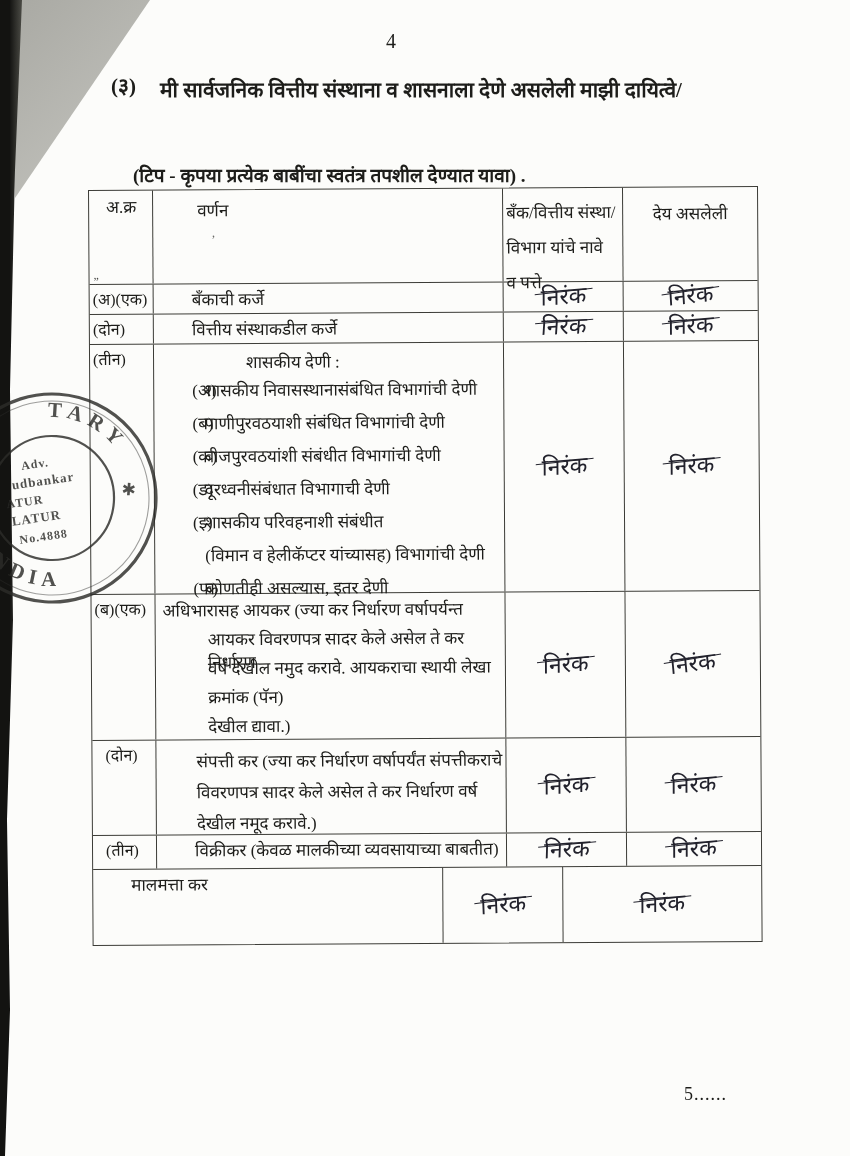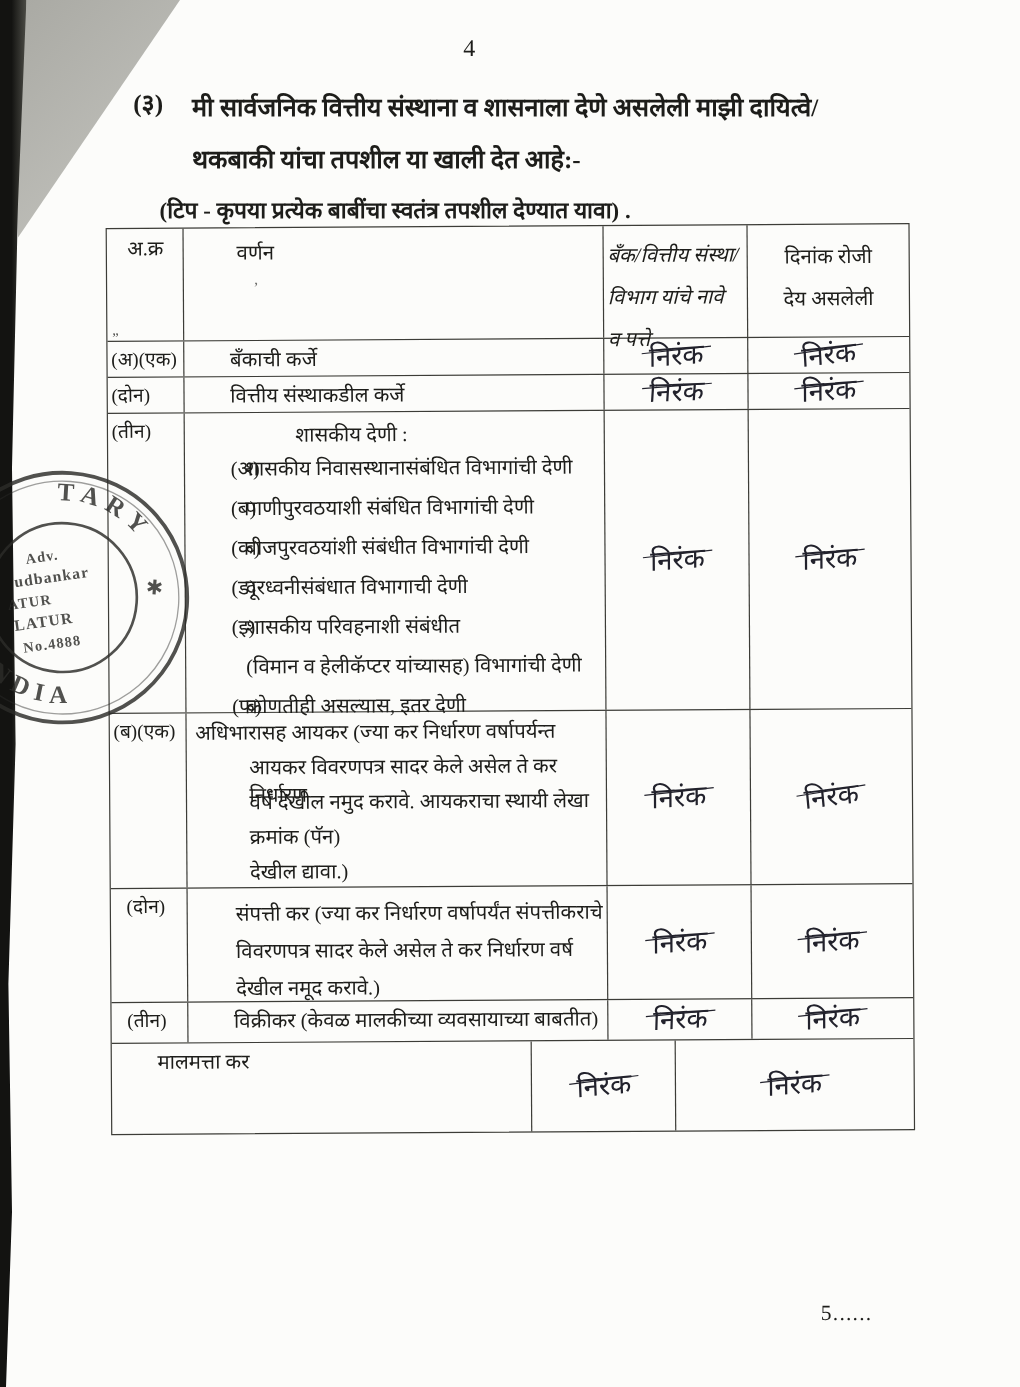--- a/index.html
+++ b/index.html
@@ -35,21 +35,21 @@
   .c1 { width:64px; }
   .c2 { width:350px; }
   .c3 { width:120px; }
   .c4 { flex:1; }
 
   .h-row { height:93px; }
   .h-c1 { padding:4px 3px 0 4px; position:relative;text-align:center; }
   .h-c1 .mark { position:absolute; left:4px; bottom:1px; font-size:12px; opacity:.8; }
   .h-c2 { padding:8px 0 0 44px; position:relative; }
   .h-c2 .mark { position:absolute; left:58px; top:42px; font-size:13px; opacity:.65; }
-  .h-c3 { padding:7px 0 0 3px; line-height:35px;font-style:italic; }
+  .h-c3 { padding:7px 0 0 3px; line-height:35px; }
   .h-c4 { padding:9px 0 0 0; line-height:35px; text-align:center; }
 
   .row-1,.row-2 { height:30px; }
   .row-3 { height:250px; }
   .row-4 { height:146px; }
   .row-5 { height:95px; }
   .row-6 { height:34px; }
   .row-7 { height:76px; }
 
   .sr { padding:3px 1px 0 3px; font-size:16px; white-space:nowrap; }
@@ -90,21 +90,20 @@
 <div class="page">
 
   <div class="corner-fold"></div>
   <div class="scan-edge"></div>
 
   <div class="page-number">4</div>
 
   <div class="heading-item-no">(३)</div>
   <div class="heading-lines">
     <div>मी सार्वजनिक वित्तीय संस्थाना व शासनाला देणे असलेली माझी दायित्वे/</div>
-    <div>थकबाकी यांचा तपशील या खाली देत आहे:-</div>
   </div>
 
   <div class="note-line">(टिप - कृपया प्रत्येक बाबींचा स्वतंत्र तपशील देण्यात यावा) .</div>
 
   <div class="tbl">
 
     <div class="tr h-row">
       <div class="c c1 h-c1">
         <span>अ.क्र</span>
         <span class="mark">„</span>
@@ -112,21 +111,20 @@
       <div class="c c2 h-c2">
         <span>वर्णन</span>
         <span class="mark">’</span>
       </div>
       <div class="c c3 h-c3">
         <div>बँक/वित्तीय संस्था/</div>
         <div>विभाग यांचे नावे</div>
         <div>व पत्ते</div>
       </div>
       <div class="c c4 h-c4">
-        <div>दिनांक रोजी</div>
         <div>देय असलेली</div>
       </div>
     </div>
 
     <div class="tr row-1">
       <div class="c c1 sr">(अ)(एक)</div>
       <div class="c c2 desc-simple">बँकाची कर्जे</div>
       <div class="c c3 hw-cell">
         <span class="hw">निरंक</span>
       </div>

